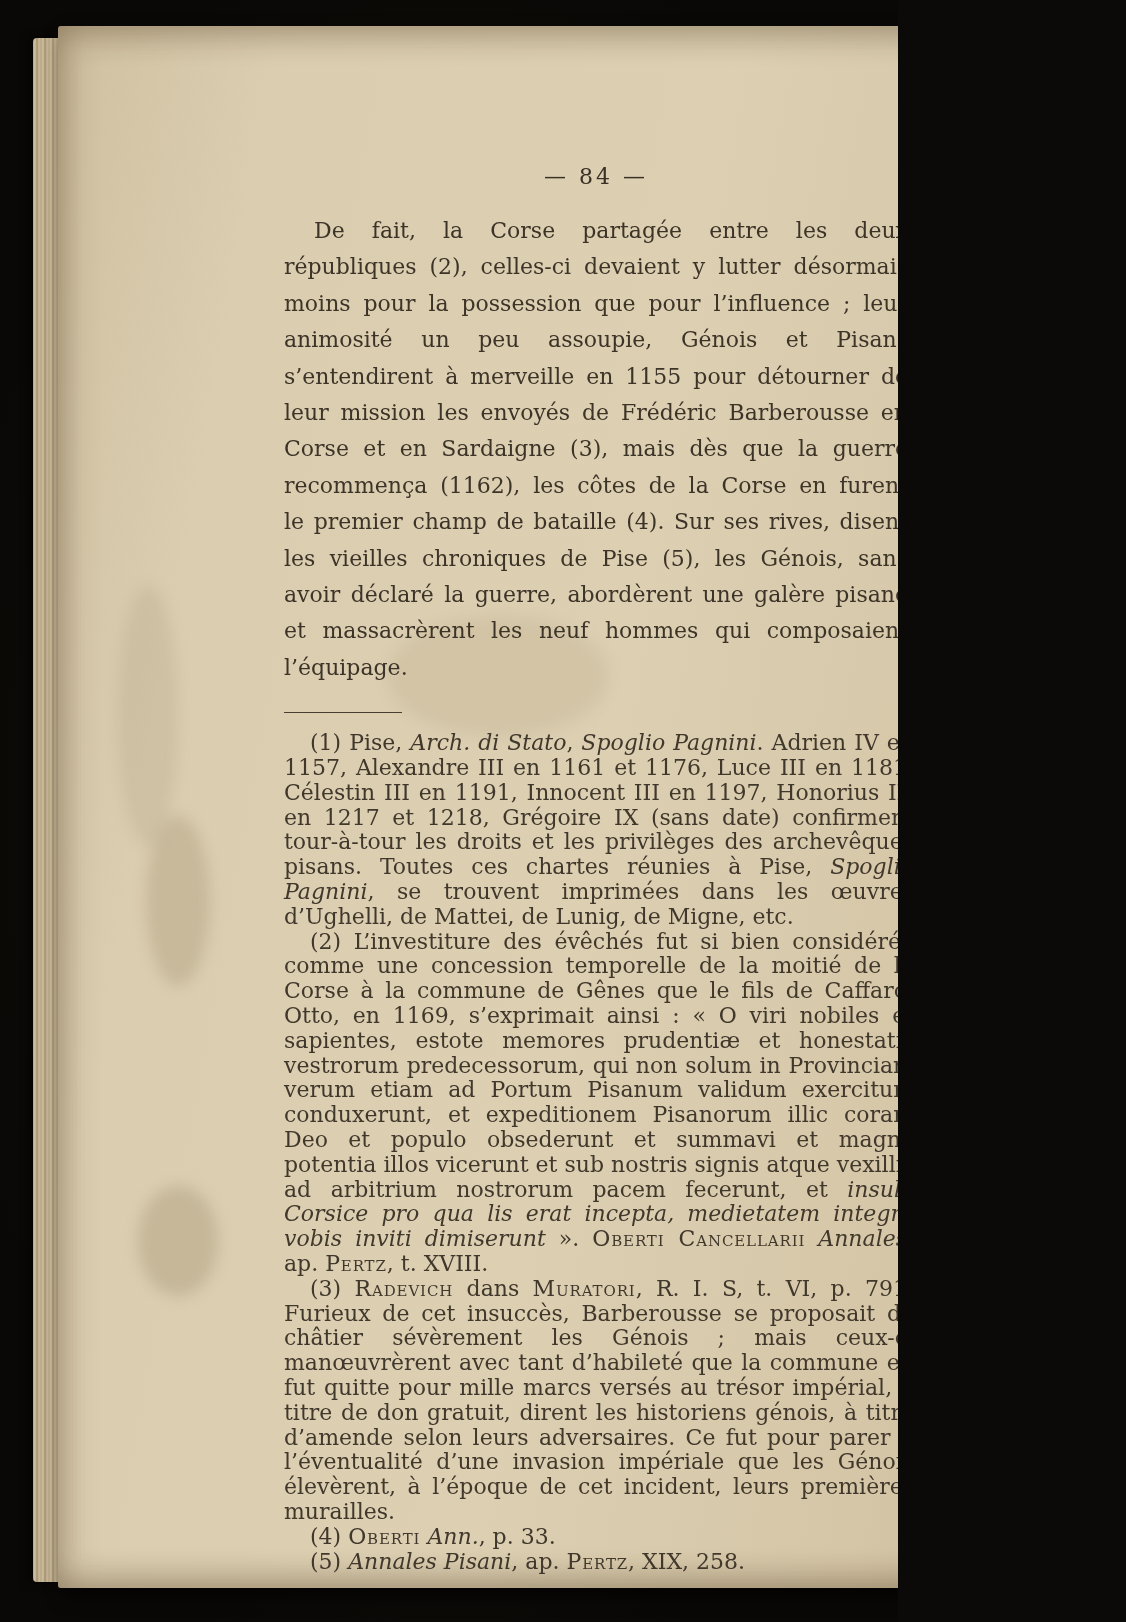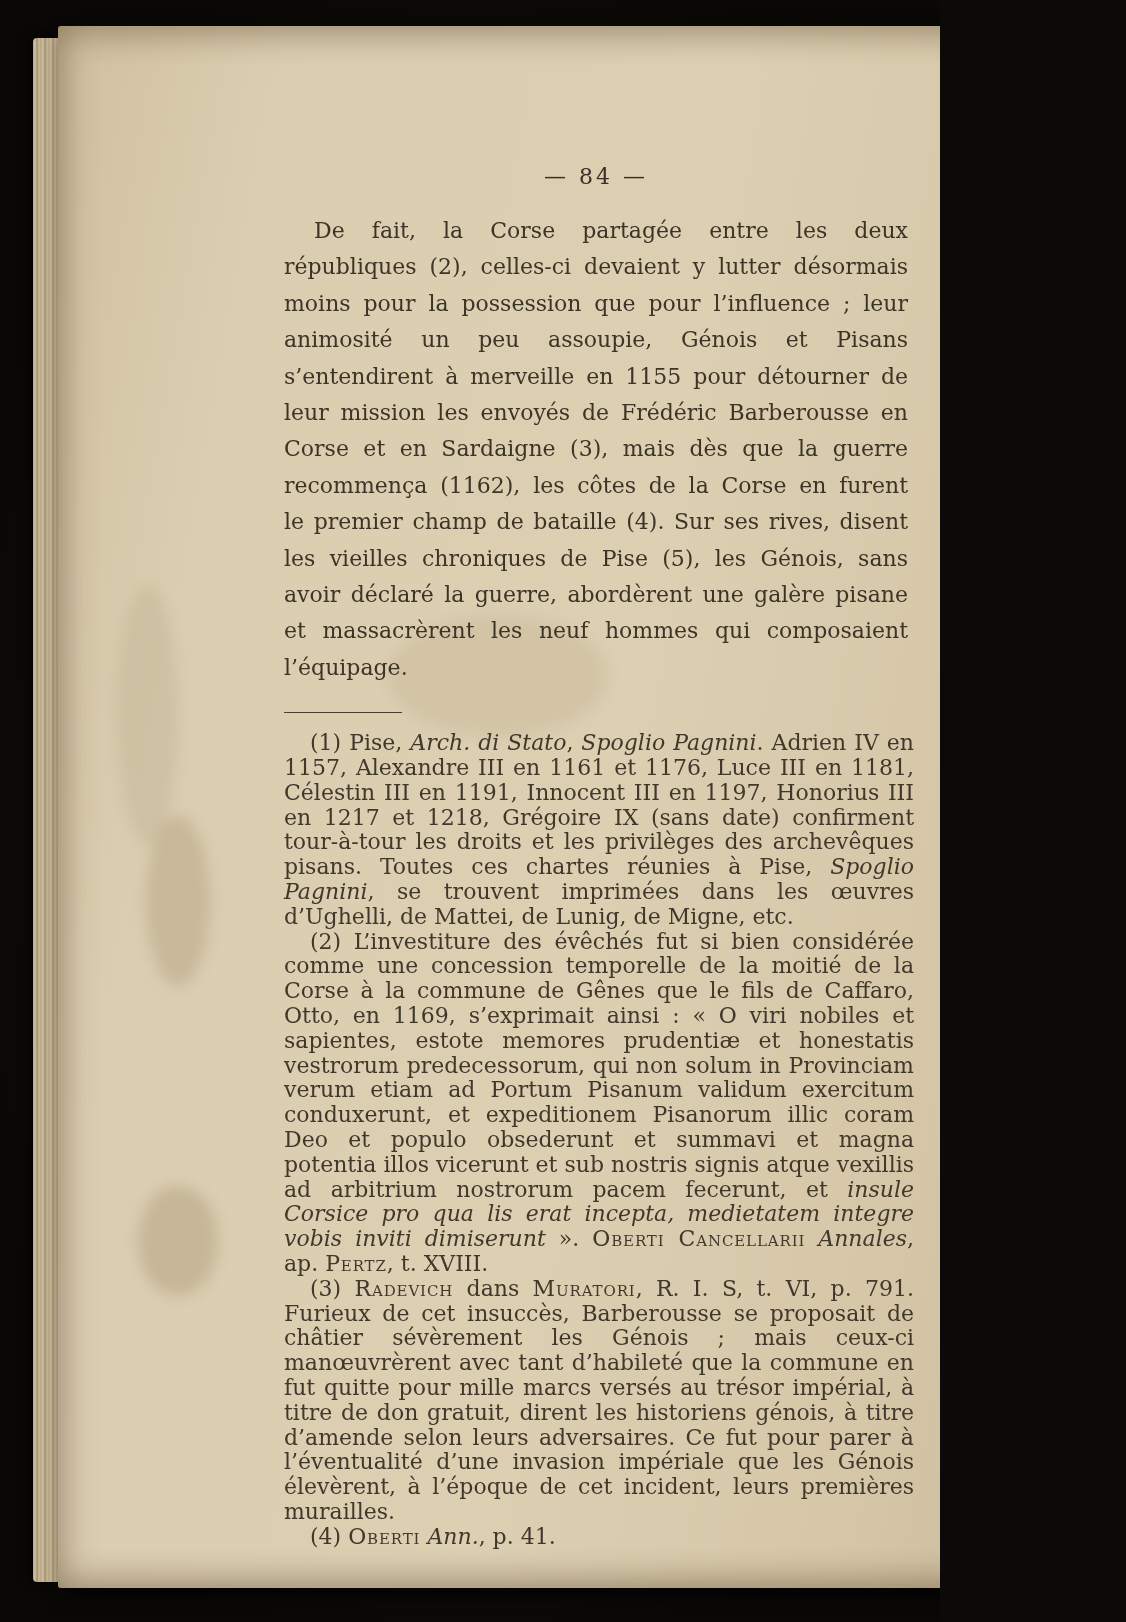--- a/index.html
+++ b/index.html
@@ -6,21 +6,20 @@
   body {
     background: #0c0a08;
     font-family: "DejaVu Serif", "Liberation Serif", serif;
   }
   .scan {
     position: relative;
     width: 898px;
     height: 1622px;
     overflow: hidden;
     background: radial-gradient(ellipse at 50% 50%, #16120d 0%, #0a0806 80%);
-    padding-left: 42px;
   }
   
   .page-stack {
     position: absolute;
     left: 33px; top: 38px;
     width: 28px; height: 1544px;
     background: repeating-linear-gradient(90deg,
       #b5a483 0px, #d2c3a3 2px, #a3916f 4px, #c9ba9a 6px, #baa987 8px);
     border-radius: 4px 0 0 4px;
     box-shadow: -4px 0 10px rgba(0,0,0,0.6);
@@ -117,21 +116,22 @@
 
       <p class="body-par indent">De fait, la Corse partagée entre les deux républiques (2), celles-ci devaient y lutter désormais moins pour la possession que pour l’influence ; leur animosité un peu assoupie, Génois et Pisans s’entendirent à merveille en 1155 pour détourner de leur mission les envoyés de Frédéric Barberousse en Corse et en Sardaigne (3), mais dès que la guerre recommença (1162), les côtes de la Corse en furent le premier champ de bataille (4). Sur ses rives, disent les vieilles chroniques de Pise (5), les Génois, sans avoir déclaré la guerre, abordèrent une galère pisane et massacrèrent les neuf hommes qui composaient l’équipage.</p>
 
 
       <div class="footnote-rule"></div>
 
       <div class="footnotes">
         <p class="footnote"><span>(1) Pise, </span><span class="seg-i">Arch. di Stato</span><span>, </span><span class="seg-i">Spoglio Pagnini</span><span>. Adrien IV en 1157, Alexandre III en 1161 et 1176, Luce III en 1181, Célestin III en 1191, Innocent III en 1197, Honorius III en 1217 et 1218, Grégoire IX (sans date) confirment tour-à-tour les droits et les privilèges des archevêques pisans. Toutes ces chartes réunies à Pise, </span><span class="seg-i">Spoglio Pagnini</span><span>, se trouvent imprimées dans les œuvres d’Ughelli, de Mattei, de Lunig, de Migne, etc.</span></p>
         <p class="footnote"><span>(2) L’investiture des évêchés fut si bien considérée comme une concession temporelle de la moitié de la Corse à la commune de Gênes que le fils de Caffaro, Otto, en 1169, s’exprimait ainsi : « O viri nobiles et sapientes, estote memores prudentiæ et honestatis vestrorum predecessorum, qui non solum in Provinciam verum etiam ad Portum Pisanum validum exercitum conduxerunt, et expeditionem Pisanorum illic coram Deo et populo obsederunt et summavi et magna potentia illos vicerunt et sub nostris signis atque vexillis ad arbitrium nostrorum pacem fecerunt, et </span><span class="seg-i">insule Corsice pro qua lis erat incepta, medietatem integre vobis inviti dimiserunt</span><span> ». </span><span class="seg-sc">Oberti Cancellarii</span><span> </span><span class="seg-i">Annales</span><span>, ap. </span><span class="seg-sc">Pertz</span><span>, t. XVIII.</span></p>
         <p class="footnote"><span>(3) </span><span class="seg-sc">Radevich</span><span> dans </span><span class="seg-sc">Muratori</span><span>, R. I. S, t. VI, p. 791. Furieux de cet insuccès, Barberousse se proposait de châtier sévèrement les Génois ; mais ceux-ci manœuvrèrent avec tant d’habileté que la commune en fut quitte pour mille marcs versés au trésor impérial, à titre de don gratuit, dirent les historiens génois, à titre d’amende selon leurs adversaires. Ce fut pour parer à l’éventualité d’une invasion impériale que les Génois élevèrent, à l’époque de cet incident, leurs premières murailles.</span></p>
-        <p class="footnote"><span>(4) </span><span class="seg-sc">Oberti</span><span> </span><span class="seg-i">Ann.</span><span>, p. 41.</span></p>
+        <p class="footnote"><span>(4) </span><span class="seg-sc">Oberti</span><span> </span><span class="seg-i">Ann.</span><span>, p. 33.</span></p>
+        <p class="footnote"><span>(5) </span><span class="seg-i">Annales Pisani</span><span>, ap. </span><span class="seg-sc">Pertz</span><span>, XIX, 258.</span></p>
       </div>
 
     </div>
   </div>
 
   <div class="next-page"></div>
 
 </div>
 
 </body></html>

